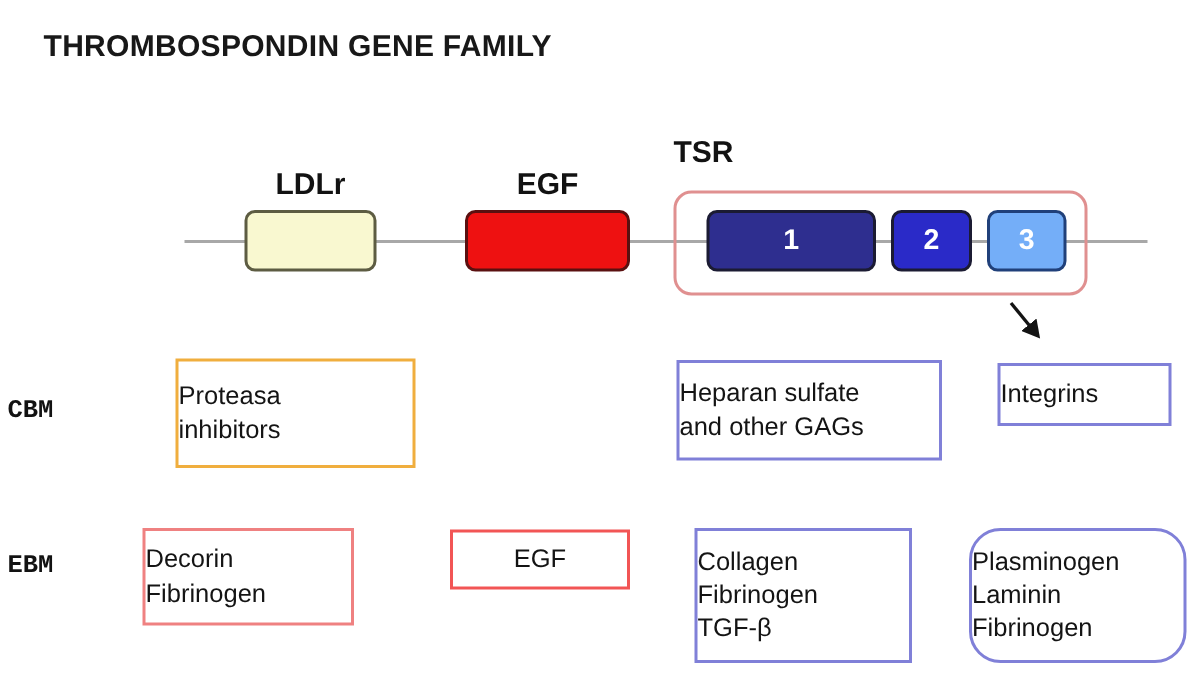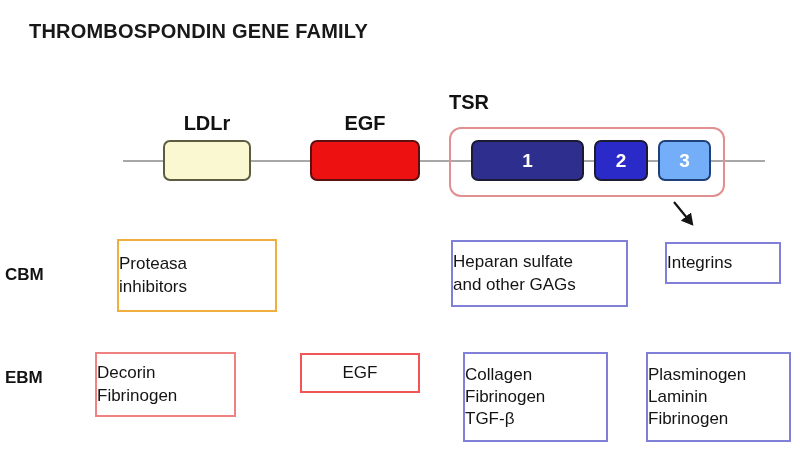--- a/index.html
+++ b/index.html
@@ -109,20 +109,21 @@
     height: 40px;
   }
 
   
   .row-label {
     position: absolute;
     font-size: 17px;
     font-weight: bold;
     color: #121212;
     white-space: nowrap;
+    font-family: Liberation Mono, monospace;
   }
   #cbm-label { left: 5px; top: 265px; }
   #ebm-label { left: 5px; top: 368px; text-align: right; }
 
   
   .ligand-box {
     position: absolute;
     box-sizing: border-box;
     background: #ffffff;
     display: flex;
@@ -147,21 +148,21 @@
 
   
   #cbm-proteasa { left: 117px; top: 239px; width: 160px; height: 73px; }
   #cbm-heparan  { left: 451px; top: 240px; width: 177px; height: 67px; }
   #cbm-integrins{ left: 665px; top: 242px; width: 116px; height: 42px; }
 
   
   #ebm-decorin      { left: 95px;  top: 352px; width: 141px; height: 65px; }
   #ebm-egf          { left: 300px; top: 353px; width: 120px; height: 40px; }
   #ebm-collagen     { left: 463px; top: 352px; width: 145px; height: 90px; }
-  #ebm-plasminogen  { left: 646px; top: 352px; width: 145px; height: 90px; }
+  #ebm-plasminogen  { left: 646px; top: 352px; width: 145px; height: 90px; border-radius: 21px; }
 </style>
 </head>
 <body>
 
 <div id="canvas">
 
   <div id="title">THROMBOSPONDIN GENE FAMILY</div>
 
   <div class="backbone"></div>
 

